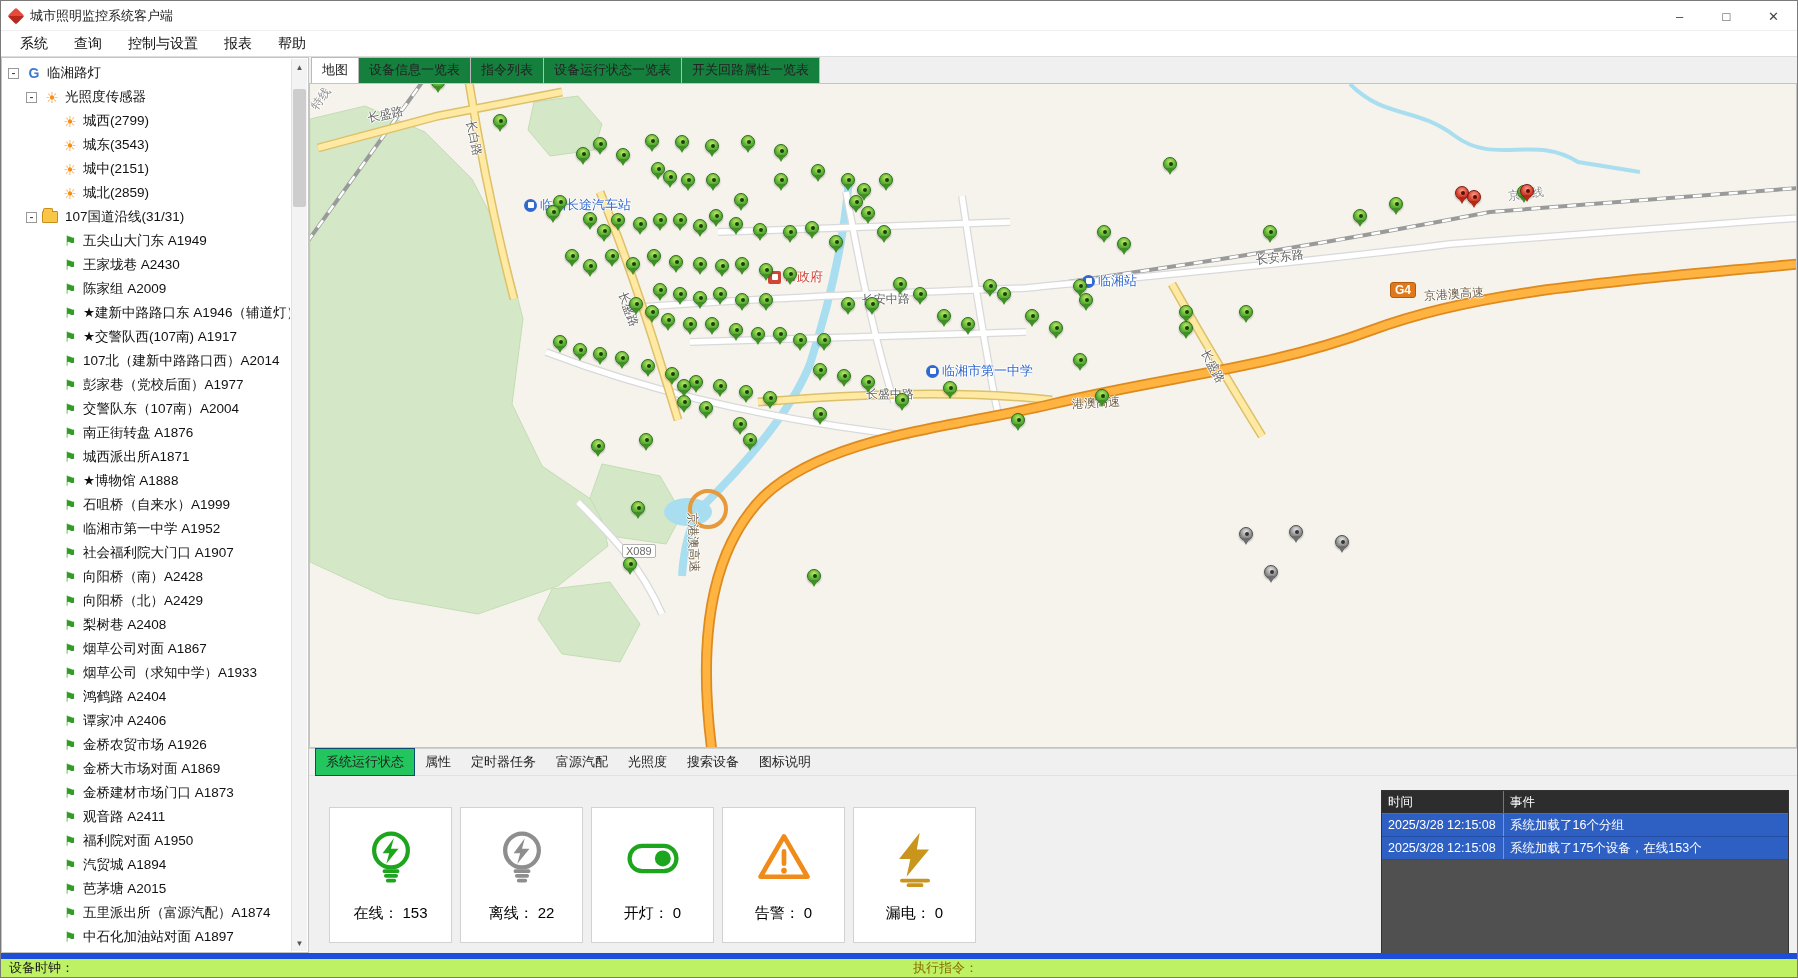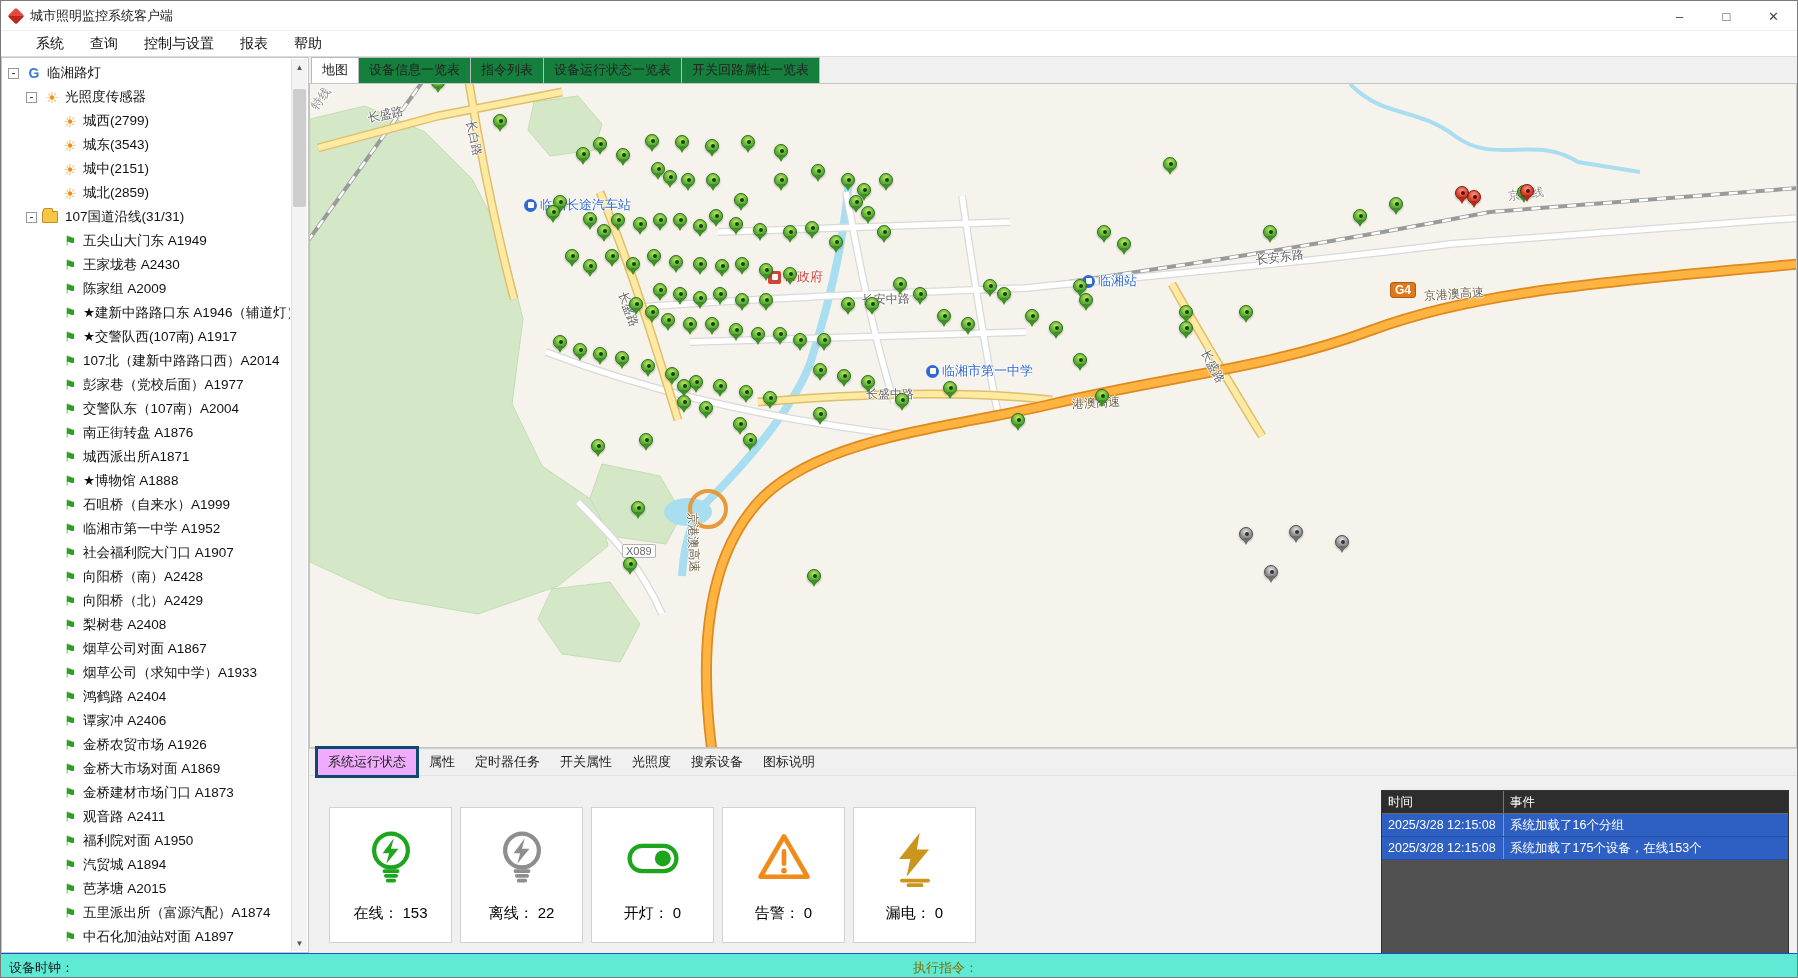--- a/index.html
+++ b/index.html
@@ -8,21 +8,21 @@
 .window{width:1798px;height:978px;display:flex;flex-direction:column;background:#f0f0f0;border:1px solid #7a7a7a}
 
 
 .titlebar{flex:0 0 30px;background:#fff;display:flex;align-items:center;padding-left:8px;position:relative;border-bottom:1px solid #eee}
 .app-icon{width:14px;height:14px;margin-right:7px;border-radius:2px;background:linear-gradient(135deg,#e64a3c 0 50%,#b8281c 50% 100%);transform:rotate(45deg) scale(.85)}
 .title{font-size:13px;color:#1a1a1a}
 .win-controls{position:absolute;right:0;top:0;height:30px;display:flex}
 .win-btn{width:47px;display:flex;align-items:center;justify-content:center;font-size:13px;color:#444}
 
 
-.menubar{flex:0 0 26px;background:#fff;border-bottom:1px solid #ddd;display:flex;align-items:stretch;padding-left:22px}
+.menubar{flex:0 0 26px;background:#fff;border-bottom:1px solid #ddd;display:flex;align-items:stretch;padding-left:6px}
 .menu-item{padding:0 13px;display:flex;align-items:center;font-size:14px;color:#111}
 
 
 .content{flex:1;display:flex;min-height:0;background:#f0f0f0}
 
 
 .tree-panel{flex:0 0 308px;background:#fff;border:1px solid #c4c4c4;position:relative;overflow:hidden}
 .tree{position:absolute;left:2px;top:3px;right:18px;bottom:2px;overflow:hidden}
 .trow{height:24px;display:flex;align-items:center;white-space:nowrap;font-size:13.5px}
 .expander{flex:0 0 auto;width:11px;height:11px;border:1px solid #999;background:#fff;color:#333;font-size:12px;line-height:8px;text-align:center;margin-right:5px}
@@ -77,35 +77,35 @@
 .logo-du{color:#2a53c5}
 .logo-map{color:#d6150c;font-size:11px;font-weight:bold;margin-left:2px;border:1px solid #d6150c;border-radius:2px;padding:0 1px;background:#fff}
 .scalebar{margin-left:42px;display:flex;flex-direction:column;align-items:center;font-size:11px;color:#333}
 .scale-line{width:62px;height:5px;border:2px solid #444;border-top:none;margin-top:1px}
 .attrib{margin-top:2px;font-size:10.5px;color:#555;text-shadow:1px 0 #fff,-1px 0 #fff,0 1px #fff}
 
 
 .bottom{flex:1;position:relative;background:#f0f0f0;border-top:1px solid #cfcfcf}
 .bottom-tabs{height:27px;display:flex;align-items:center;padding-left:6px;border-bottom:1px solid #e2e2e2}
 .btab{padding:4px 10px;font-size:13px;color:#222}
-.btab.active{background:#f0abfc;border:3px solid #0c4a6e}
+.btab.active{background:#22c55e;border:1px solid #0c4a6e}
 .cards{position:absolute;left:20px;top:58px;display:flex;gap:8px}
 .card{width:123px;height:136px;background:#fff;border:1px solid #d2d2d2;display:flex;flex-direction:column;align-items:center;padding-top:12px}
 .cicon{height:76px;display:flex;align-items:center;justify-content:center}
 .clabel{margin-top:8px;font-size:15px;color:#000;display:flex}
 .cval{margin-left:4px}
 .event-log{position:absolute;right:8px;top:41px;width:408px;height:164px;background:#505050;border:1px solid #333;display:flex;flex-direction:column;font-size:12.5px;color:#fff;overflow:hidden}
 .log-header{display:flex;flex:0 0 22px;line-height:22px;background:#2d2d2d;border-bottom:1px solid #6b6b6b}
 .log-col{padding-left:6px;overflow:hidden;white-space:nowrap}
 .log-col.c0{flex:0 0 122px;border-right:1px solid rgba(255,255,255,.35)}
 .log-col.c1{flex:1}
 .log-row{display:flex;flex:0 0 22px;line-height:22px;background:#2e5fc3;border-bottom:1px solid #244ea6}
 
 
-.statusbar{flex:0 0 24px;background:#5eead4;border-top:1px solid #1d4ed8;position:relative;display:flex;align-items:flex-end;font-size:13px}
+.statusbar{flex:0 0 24px;background:#bef264;border-top:6px solid #1d4ed8;position:relative;display:flex;align-items:flex-end;font-size:13px}
 .sb-clock{margin-left:8px;color:#1a1a1a}
 .sb-exec{position:absolute;left:912px;color:#8a6d00}
 </style>
 </head>
 <body>
 
 <div class="window">
 
   <div class="titlebar">
     <span class="app-icon"></span>
@@ -582,21 +582,21 @@
             <div class="pin r" style="left: 1217px; top: 117px;"></div>
           </div>
 
       </div>
 
       <div class="bottom">
         <div class="bottom-tabs">
             <div class="btab active">系统运行状态</div>
             <div class="btab">属性</div>
             <div class="btab">定时器任务</div>
-            <div class="btab">开关属性</div>
+            <div class="btab">富源汽配</div>
             <div class="btab">光照度</div>
             <div class="btab">搜索设备</div>
             <div class="btab">图标说明</div>
           </div>
         <div class="cards">
             <div class="card">
               <div class="cicon">
                 <svg viewBox="0 0 64 64" width="60" height="60">
                   <circle cx="32" cy="24" r="18" fill="none" stroke="#1ea51e" stroke-width="4.5"></circle>
                   <polygon points="35,11 23,27 30,27 27,38 40,22 32,22" fill="#1ea51e"></polygon>

